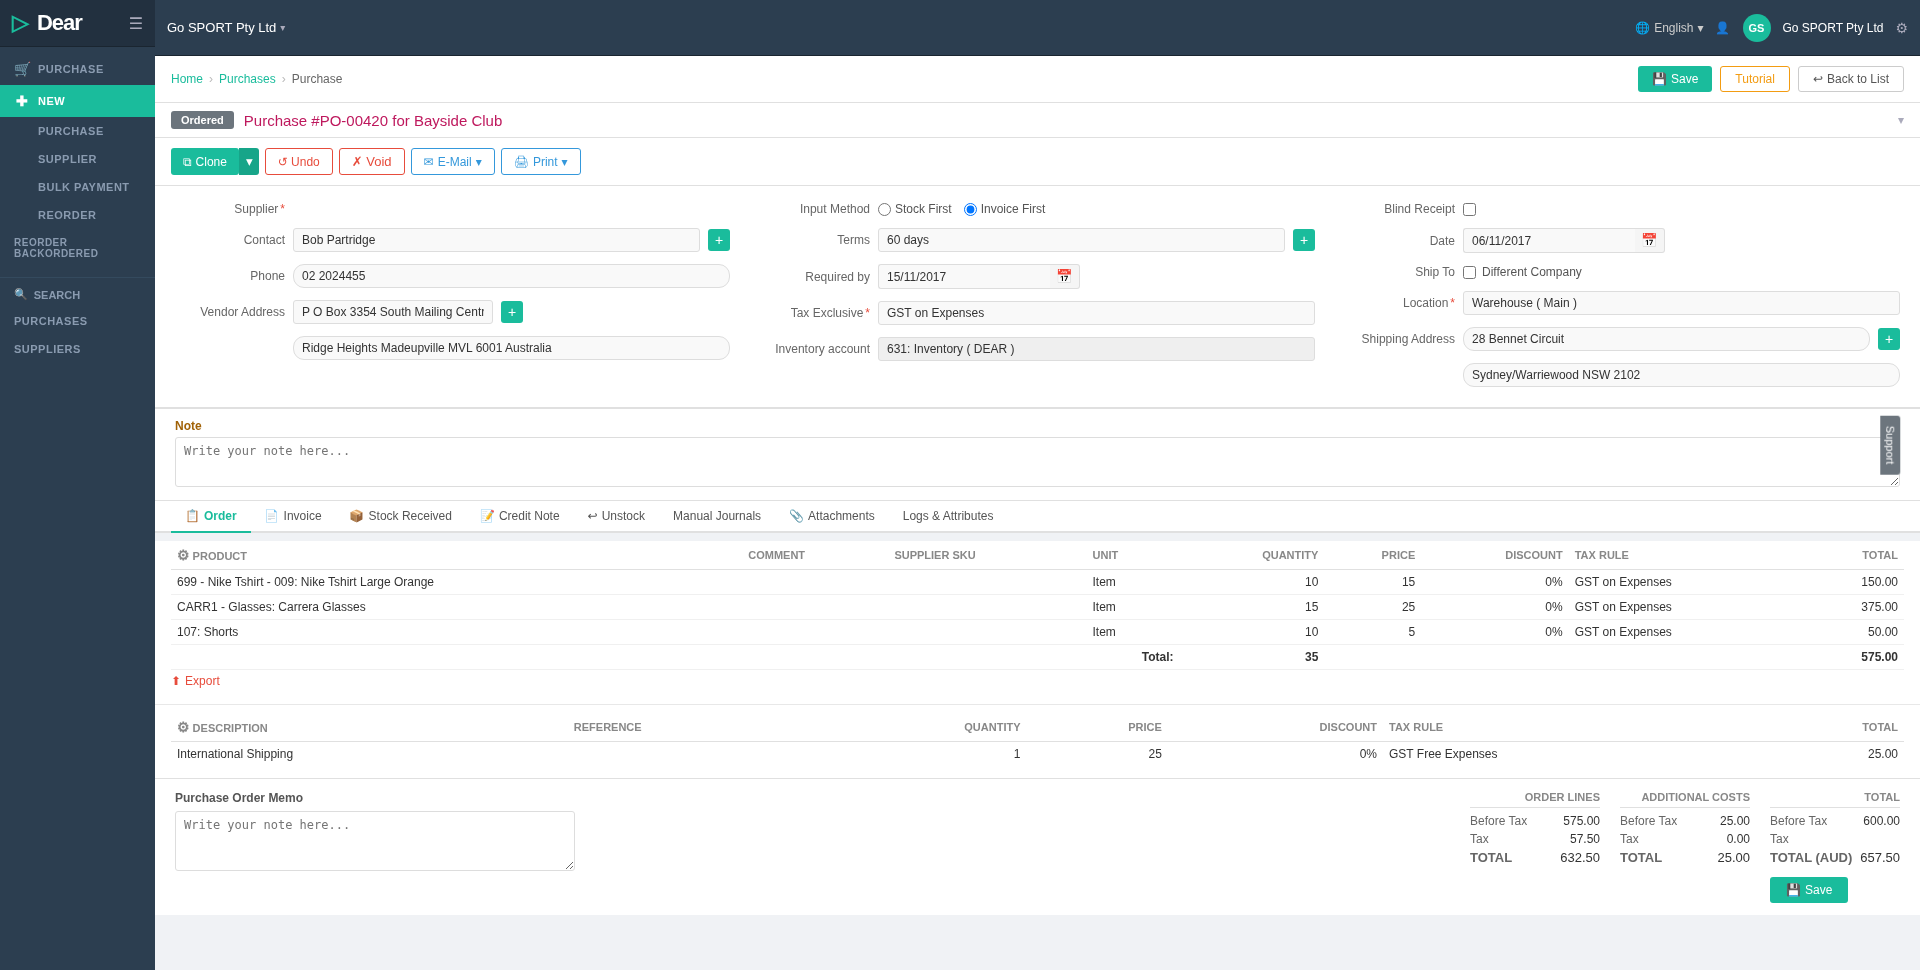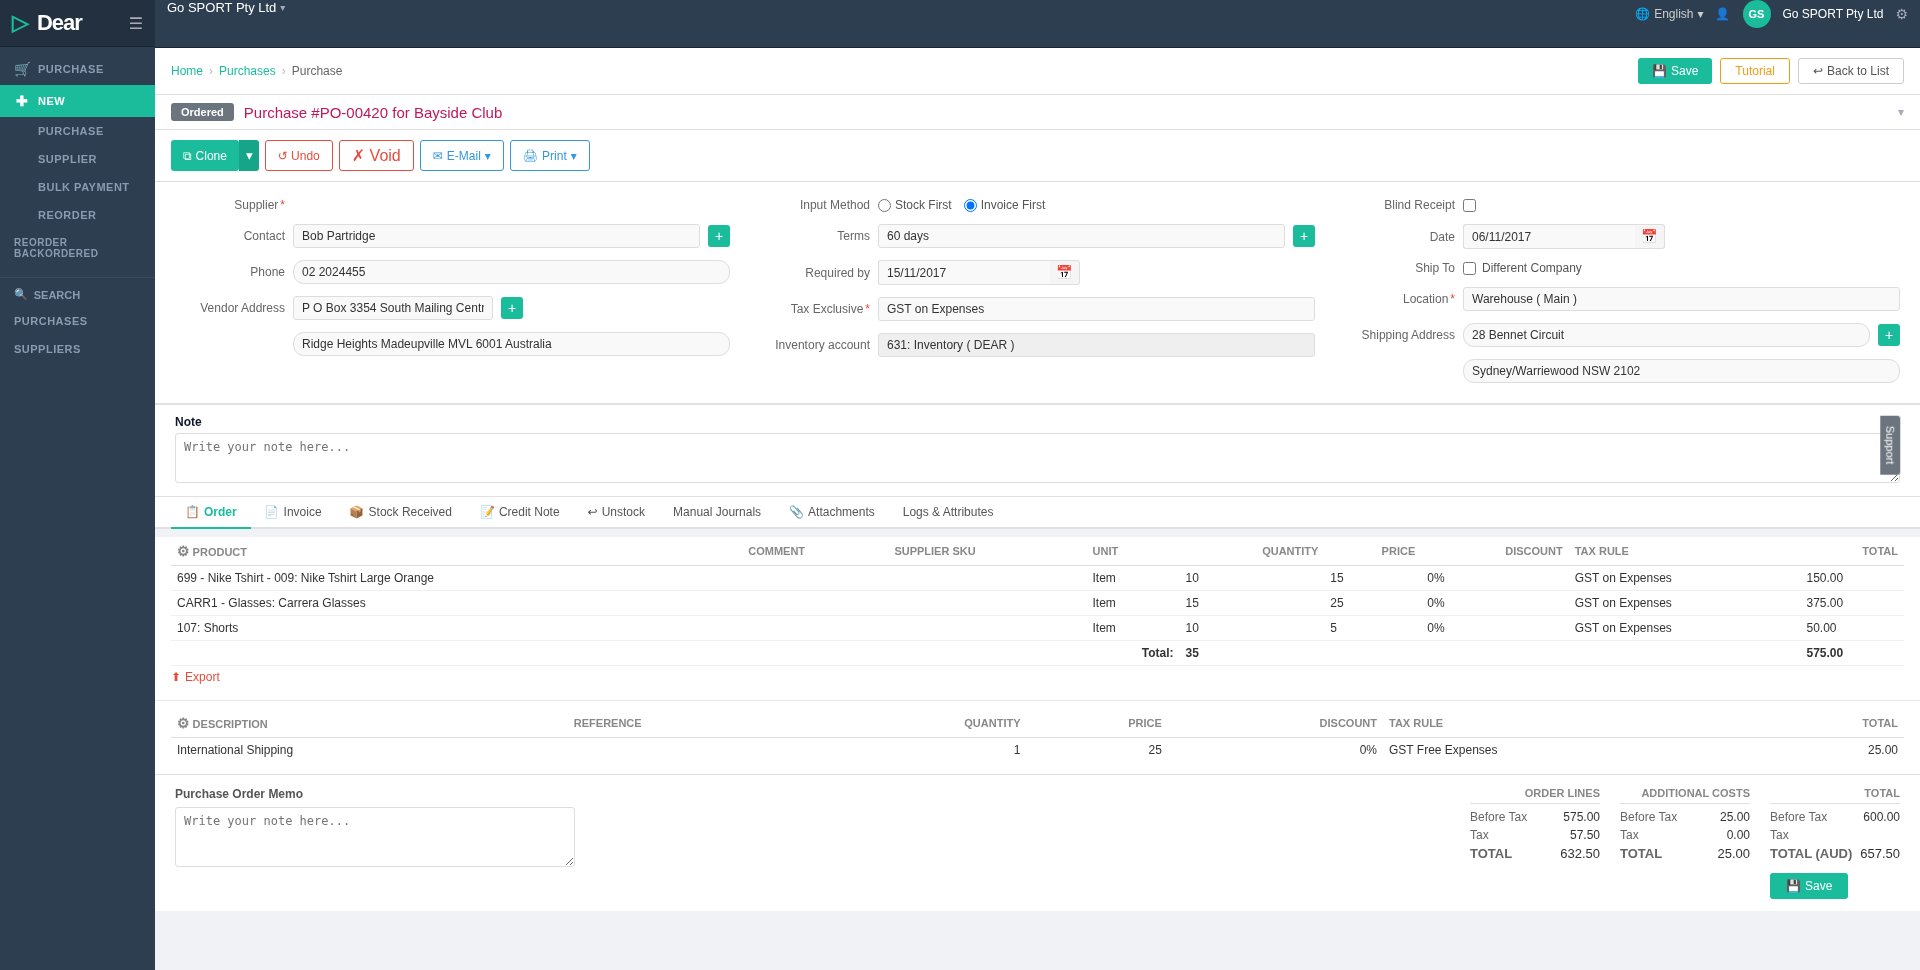--- a/index.html
+++ b/index.html
@@ -16,21 +16,21 @@
     .sidebar-item.active { background: #1abc9c; color: #fff; }
     .sidebar-item.active .sidebar-item-icon { color: #fff; }
     .sidebar-item-icon { font-size: 14px; width: 16px; text-align: center; }
     .sidebar-divider { height: 1px; background: #344a5e; margin: 4px 0; }
     .sidebar-search { padding: 6px 14px; display: flex; align-items: center; gap: 6px; color: #8a9bb0; font-size: 11px; font-weight: 600; text-transform: uppercase; }
 
     
     .main { flex: 1; display: flex; flex-direction: column; overflow: hidden; }
 
     
-    .topbar { background: #2c3e50; height: 48px; display: flex; align-items: flex-start; padding: 0 12px; gap: 5px; border-bottom: 1px solid #1a2530; }
+    .topbar { background: #2c3e50; height: 56px; display: flex; align-items: center; padding: 0 12px; gap: 5px; border-bottom: 1px solid #1a2530; }
     .topbar-company { color: #fff; font-size: 13px; display: flex; align-items: center; gap: 4px; }
     .topbar-company-arrow { color: #aab; font-size: 10px; }
     .topbar-right { margin-left: auto; display: flex; align-items: center; gap: 12px; }
     .topbar-lang { color: #ccc; font-size: 12px; display: flex; align-items: center; gap: 4px; }
     .topbar-user-avatar { width: 28px; height: 28px; border-radius: 50%; background: #1abc9c; display: flex; align-items: center; justify-content: center; color: #fff; font-size: 11px; font-weight: bold; }
     .topbar-user-name { color: #fff; font-size: 12px; }
     .topbar-settings { color: #aab; font-size: 14px; }
 
     
     .breadcrumb { background: #fff; padding: 10px 16px; display: flex; align-items: center; gap: 6px; font-size: 12px; color: #666; border-bottom: 1px solid #e0e0e0; }
@@ -48,56 +48,56 @@
     .po-header { background: #fff; border-bottom: 1px solid #e0e0e0; padding: 8px 16px; display: flex; align-items: center; gap: 10px; }
     .status-badge { background: #6c757d; color: #fff; padding: 3px 10px; border-radius: 3px; font-size: 11px; font-weight: bold; }
     .po-title { font-size: 15px; color: #be185d; font-weight: normal; }
     .po-header-right { margin-left: auto; color: #aab; }
 
     
     .action-bar { background: #fff; padding: 10px 16px; border-bottom: 1px solid #e0e0e0; display: flex; gap: 6px; }
     .btn-clone { background: #1abc9c; color: #fff; border: none; padding: 5px 12px; border-radius: 3px; cursor: pointer; font-size: 12px; display: flex; align-items: center; gap: 4px; }
     .btn-clone-arrow { background: #17a589; color: #fff; border: none; border-left: 1px solid #17a589; padding: 5px 6px; border-radius: 0 3px 3px 0; cursor: pointer; }
     .btn-undo { background: #fff; color: #e74c3c; border: 1px solid #e74c3c; padding: 5px 12px; border-radius: 3px; cursor: pointer; font-size: 12px; }
-    .btn-void { background: #fff; color: #e74c3c; border: 1px solid #e74c3c; padding: 5px 12px; border-radius: 3px; cursor: pointer; font-size: 16px; }
+    .btn-void { background: #fff; color: #e74c3c; border: 1px solid #e74c3c; padding: 5px 12px; border-radius: 3px; cursor: pointer; font-size: 13px; }
     .btn-email { background: #fff; color: #3498db; border: 1px solid #3498db; padding: 5px 12px; border-radius: 3px; cursor: pointer; font-size: 12px; display: flex; align-items: center; gap: 4px; }
     .btn-print { background: #fff; color: #3498db; border: 1px solid #3498db; padding: 5px 12px; border-radius: 3px; cursor: pointer; font-size: 12px; display: flex; align-items: center; gap: 4px; }
 
     
     .form-section { background: #fff; padding: 16px 20px; border-bottom: 2px solid #e0e0e0; }
     .form-grid { display: grid; grid-template-columns: 1fr 1fr 1fr; gap: 0 30px; }
     .form-col { display: flex; flex-direction: column; gap: 8px; }
     .form-row { display: flex; align-items: center; gap: 8px; margin-bottom: 4px; }
     .form-label { color: #666; font-size: 12px; text-align: right; width: 110px; flex-shrink: 0; }
     .form-label.required::after { content: '*'; color: #e74c3c; margin-left: 2px; }
     .form-input { flex: 1; padding: 4px 8px; border: 1px solid #ddd; border-radius: 11px; font-size: 12px; background: #f9f9f9; color: #333; }
     .form-select { flex: 1; padding: 4px 8px; border: 1px solid #ddd; border-radius: 3px; font-size: 12px; background: #f9f9f9; color: #333; appearance: none; }
     .form-add-btn { background: #1abc9c; color: #fff; border: none; width: 22px; height: 22px; border-radius: 3px; cursor: pointer; font-size: 14px; display: flex; align-items: center; justify-content: center; flex-shrink: 0; }
     .radio-group { display: flex; align-items: center; gap: 12px; }
     .radio-label { display: flex; align-items: center; gap: 4px; font-size: 12px; color: #555; }
     .checkbox-label { display: flex; align-items: center; gap: 6px; font-size: 12px; color: #555; }
     .date-btn { background: #f5f5f5; border: 1px solid #ddd; border-left: none; padding: 4px 6px; border-radius: 0 3px 3px 0; cursor: pointer; color: #666; }
 
     
     .note-section { background: #fff; padding: 10px 20px; border-bottom: 1px solid #e0e0e0; }
-    .note-label { font-size: 12px; color: #0f172a; margin-bottom: 4px; font-weight: 600; }
+    .note-label { font-size: 12px; color: #a16207; margin-bottom: 4px; font-weight: 600; }
     .note-textarea { width: 100%; height: 50px; border: 1px solid #ddd; border-radius: 3px; padding: 6px 8px; font-size: 12px; color: #999; resize: vertical; }
 
     
     .tabs-bar { background: #fff; display: flex; gap: 0; border-bottom: 2px solid #e0e0e0; padding: 0 16px; }
     .tab { padding: 8px 14px; font-size: 12px; cursor: pointer; color: #555; border-bottom: 2px solid transparent; margin-bottom: -2px; display: flex; align-items: center; gap: 4px; }
     .tab.active { color: #1abc9c; border-bottom: 2px solid #1abc9c; font-weight: 600; }
 
     
     .order-table-section { background: #fff; padding: 0 16px 12px; }
     .order-table { width: 100%; border-collapse: collapse; margin-top: 8px; }
     .order-table th { font-size: 11px; font-weight: 600; color: #888; text-transform: uppercase; padding: 6px 6px; border-bottom: 1px solid #e0e0e0; text-align: left; }
     .order-table th.right { text-align: right; }
     .order-table td { padding: 5px 6px; font-size: 12px; border-bottom: 1px solid #f0f0f0; }
-    .order-table td.right { text-align: left; }
+    .order-table td.right { text-align: right; }
     .settings-icon { color: #888; font-size: 14px; }
     .total-row td { font-weight: 600; border-top: 1px solid #ddd; }
     .export-link { color: #e74c3c; font-size: 12px; cursor: pointer; display: inline-flex; align-items: center; gap: 4px; padding: 4px 0; }
 
     
     .add-costs-section { background: #fff; padding: 0 16px 12px; border-top: 1px solid #e8e8e8; }
     .add-costs-table { width: 100%; border-collapse: collapse; margin-top: 8px; }
     .add-costs-table th { font-size: 11px; font-weight: 600; color: #888; text-transform: uppercase; padding: 6px 6px; border-bottom: 1px solid #e0e0e0; text-align: left; }
     .add-costs-table th.right { text-align: right; }
     .add-costs-table td { padding: 5px 6px; font-size: 12px; }

